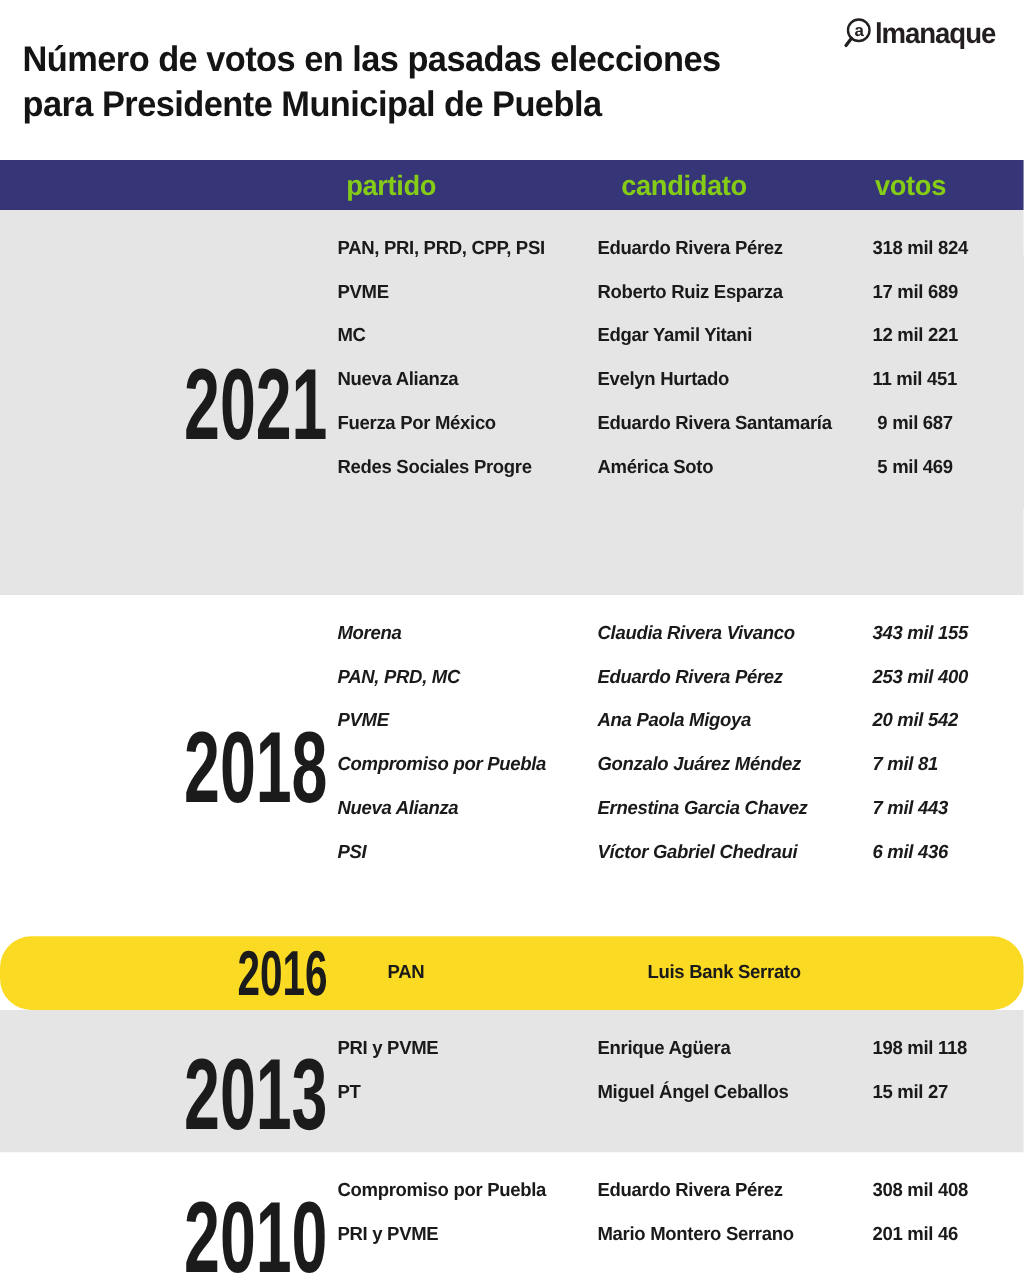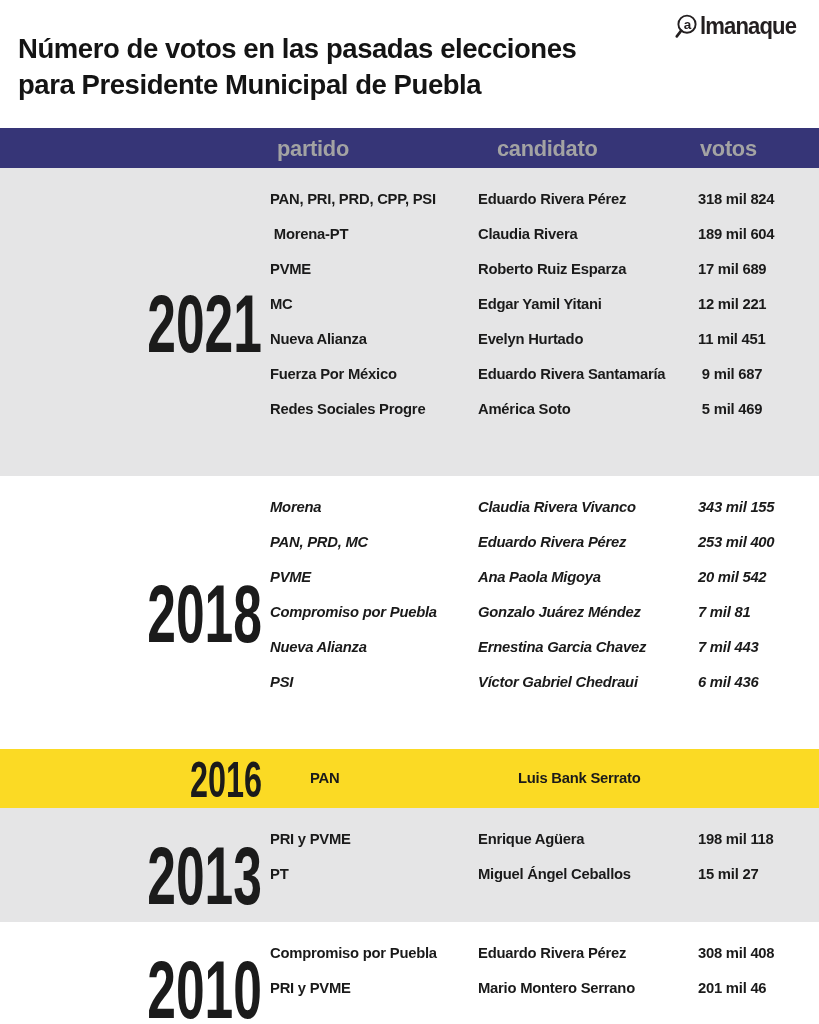--- a/index.html
+++ b/index.html
@@ -74,21 +74,21 @@
     transform-origin: left top;
   }
   .title-line { display: block; white-space: nowrap; }
 
   
   .colhead {
     flex: 0 0 40px;
     height: 40px;
     background: #363577;
     position: relative;
-    color: #a3a3a3;
+    color: #84cc16;
   }
   .colhead span {
     position: absolute;
     top: 8px;
     font-weight: bold;
     font-size: 22.5px;
     letter-spacing: -0.3px;
     line-height: 26px;
     transform: scaleX(0.97);
     transform-origin: left top;
@@ -193,25 +193,20 @@
   <div id="sections-host">
       <div class="section alt" style="height: 308px;">
         <div class="year year-big" style="top: 112.58px;">2021</div>
         <div class="rows" style="padding-top: 14px;">
           <div class="row">
             <div class="cell c-party">PAN, PRI, PRD, CPP, PSI</div>
             <div class="cell c-candidate">Eduardo Rivera Pérez</div>
             <div class="cell c-votes">318 mil 824</div>
           </div>
           <div class="row">
-            <div class="cell c-party"> Morena-PT</div>
-            <div class="cell c-candidate">Claudia Rivera</div>
-            <div class="cell c-votes">189 mil 604</div>
-          </div>
-          <div class="row">
             <div class="cell c-party">PVME</div>
             <div class="cell c-candidate">Roberto Ruiz Esparza</div>
             <div class="cell c-votes">17 mil 689</div>
           </div>
           <div class="row">
             <div class="cell c-party">MC</div>
             <div class="cell c-candidate">Edgar Yamil Yitani</div>
             <div class="cell c-votes">12 mil 221</div>
           </div>
           <div class="row">
@@ -259,21 +254,21 @@
             <div class="cell c-candidate">Ernestina Garcia Chavez</div>
             <div class="cell c-votes">7 mil 443</div>
           </div>
           <div class="row">
             <div class="cell c-party">PSI</div>
             <div class="cell c-candidate">Víctor Gabriel Chedraui</div>
             <div class="cell c-votes">6 mil 436</div>
           </div>
         </div>
       </div>
-      <div class="section hl" style="height: 59px;">
+      <div class="section hl" style="height: 59px; border-radius: 25px;">
         <div class="year year-sm" style="top: 3.12px;">2016</div>
         <div class="rows" style="padding-top: 12px; margin-left: 40px;">
           <div class="row">
             <div class="cell c-party">PAN</div>
             <div class="cell c-candidate">Luis Bank Serrato</div>
             <div class="cell c-votes"></div>
           </div>
         </div>
       </div>
       <div class="section alt" style="height: 114px;">

